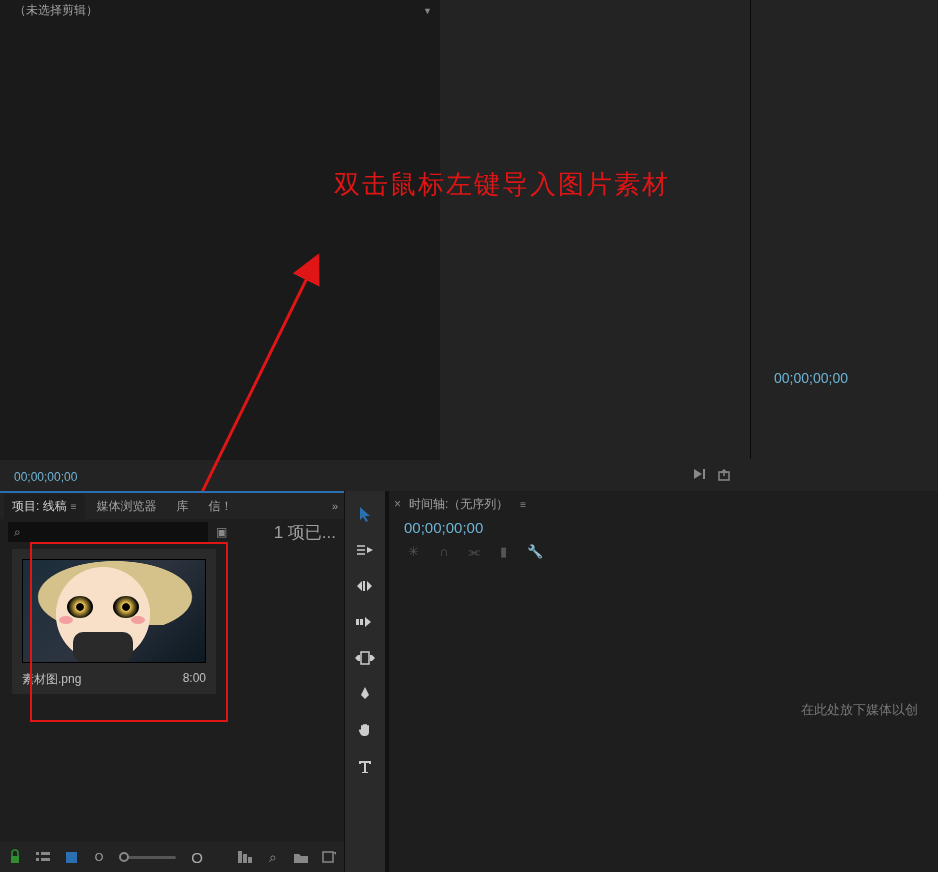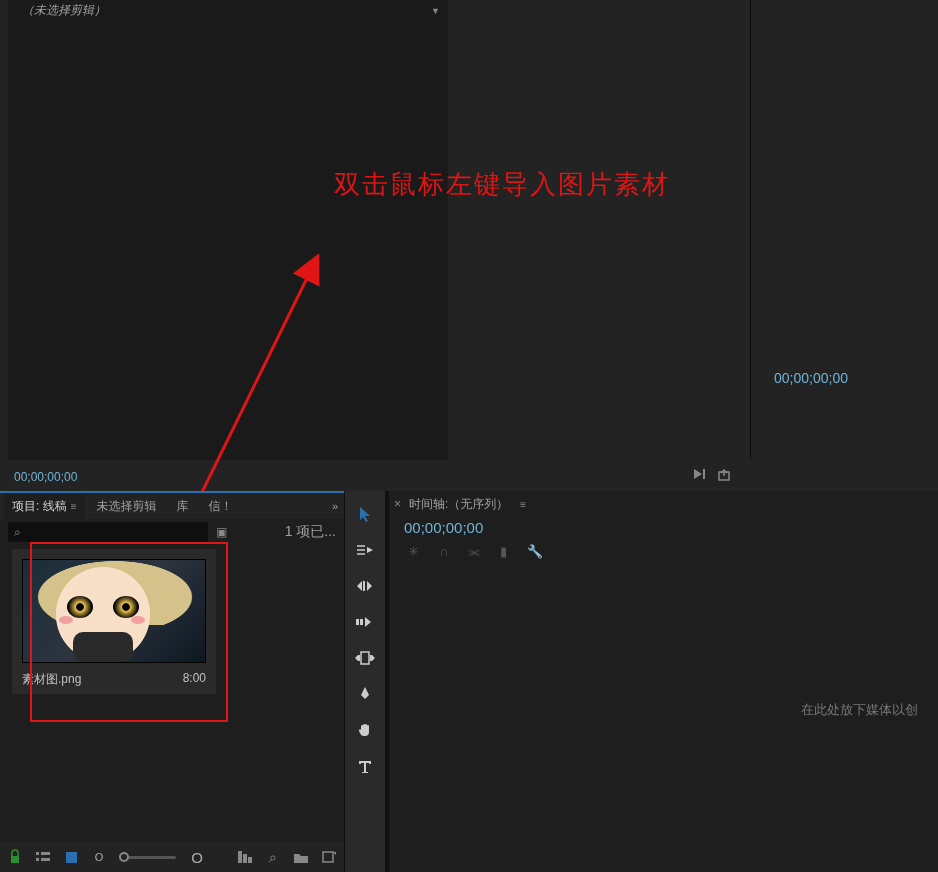--- a/index.html
+++ b/index.html
@@ -1,20 +1,20 @@
 <!DOCTYPE html>
 <html><head>
 <meta charset="utf-8">
 <style>
   * { margin: 0; padding: 0; box-sizing: border-box; font-family: "Segoe UI", Arial, sans-serif; }
   body { background: #232323; width: 938px; height: 872px; overflow: hidden; position: relative; color: #a0a0a0; font-size: 12px; }
   
   
   .upper { position: absolute; top: 0; left: 0; width: 938px; height: 491px; background: #232323; }
-  .source-panel { position: absolute; left: 8px; top: 0; width: 440px; height: 460px; background: #1a1a1a; font-style: italic; }
+  .source-panel { position: absolute; left: 0; top: 0; width: 440px; height: 460px; background: #1a1a1a; }
   .source-title-bar { position: absolute; left: 8px; top: 0; font-size: 12px; color: #a0a0a0; padding: 2px 6px; }
   .source-title-drop { position: absolute; right: 8px; top: 6px; font-size: 9px; color: #888; }
   .tc-left { position: absolute; left: 14px; top: 470px; color: #6fb4d6; font-size: 12px; }
   .prog-right { position: absolute; left: 455px; top: 0; right: 0; height: 491px; }
   .prog-playbtns { position: absolute; right: 206px; top: 468px; display: flex; gap: 10px; color: #888; }
   .program-tc { position: absolute; right: 90px; top: 370px; color: #6fb4d6; font-size: 14px; }
   .vert-line { position: absolute; left: 750px; top: 0; width: 1px; height: 459px; background: #0a0a0a; }
   
   
   .annotation-text { position: absolute; left: 334px; top: 167px; color: #e01515; font-size: 26px; font-family: "SimSun", serif; letter-spacing: 2px; }
@@ -30,21 +30,21 @@
   .ptab.active { background: #1e1e1e; color: #d0d0d0; }
   .menu-icon { font-size: 10px; margin-left: 4px; color: #888; }
   .chevrons { margin-left: auto; margin-right: 6px; color: #a0a0a0; font-size: 11px; }
   .proj-file-row { height: 28px; display: flex; align-items: center; padding-left: 10px; gap: 10px; color: #888; font-size: 12px; }
   .bin-icon { width: 14px; height: 11px; display: inline-block; position: relative; }
   .bin-icon::before { content: ""; position: absolute; width: 14px; height: 9px; background: #555; top: 2px; }
   .bin-icon::after { content: ""; position: absolute; width: 6px; height: 2px; background: #555; top: 0; left: 0; }
   .search-row { height: 26px; display: flex; align-items: center; padding: 0 8px; gap: 8px; }
   .search-box { flex: 0 0 200px; height: 20px; background: #0f0f0f; border: none; display: flex; align-items: center; padding: 0 6px; gap: 6px; }
   .search-input { background: transparent; border: none; color: #ccc; font-size: 11px; width: 100%; outline: none; }
-  .search-count { margin-left: auto; color: #a0a0a0; font-size: 14px; }
+  .search-count { margin-left: auto; color: #a0a0a0; font-size: 17px; }
   .folder-filter-icon { color: #888; font-size: 12px; }
   
   .bin-area { position: relative; height: 266px; padding: 0; }
   .thumb-card { position: absolute; left: 12px; top: 4px; width: 204px; background: #2a2a2a; padding: 10px 10px 6px 10px; }
   .thumb-img { width: 184px; height: 104px; background: #1b2b23; border: 1px solid #000; position: relative; overflow: hidden; }
   .thumb-row { display: flex; justify-content: space-between; margin-top: 8px; font-size: 12px; color: #c0c0c0; }
   .red-box { position: absolute; border: 2px solid #e01515; pointer-events: none; }
   
   
   .face { position: absolute; width: 120px; height: 110px; left: 20px; top: 5px; background: radial-gradient(ellipse at 50% 45%, #f7dfc8 55%, transparent 56%); }
@@ -118,21 +118,21 @@
     </marker>
   </defs>
   <line x1="182" y1="533" x2="310" y2="272" stroke="#e01515" stroke-width="3" marker-end="url(#ah)"></line>
 </svg>
 
 <div class="lower">
 
   <div class="project-panel">
     <div class="project-tabs">
       <div class="ptab active"><span>项目: 线稿</span><span class="menu-icon">≡</span></div>
-      <div class="ptab">未选择剪辑</div>
+      <div class="ptab">媒体浏览器</div>
       <div class="ptab">库</div>
       <div class="ptab">信！</div>
       <div class="chevrons">»</div>
     </div>
     <div class="search-row">
       <div class="search-box">
         <span style="color:#888">⌕</span>
         <input class="search-input" style="">
       </div>
       <span class="folder-filter-icon">▣</span>

